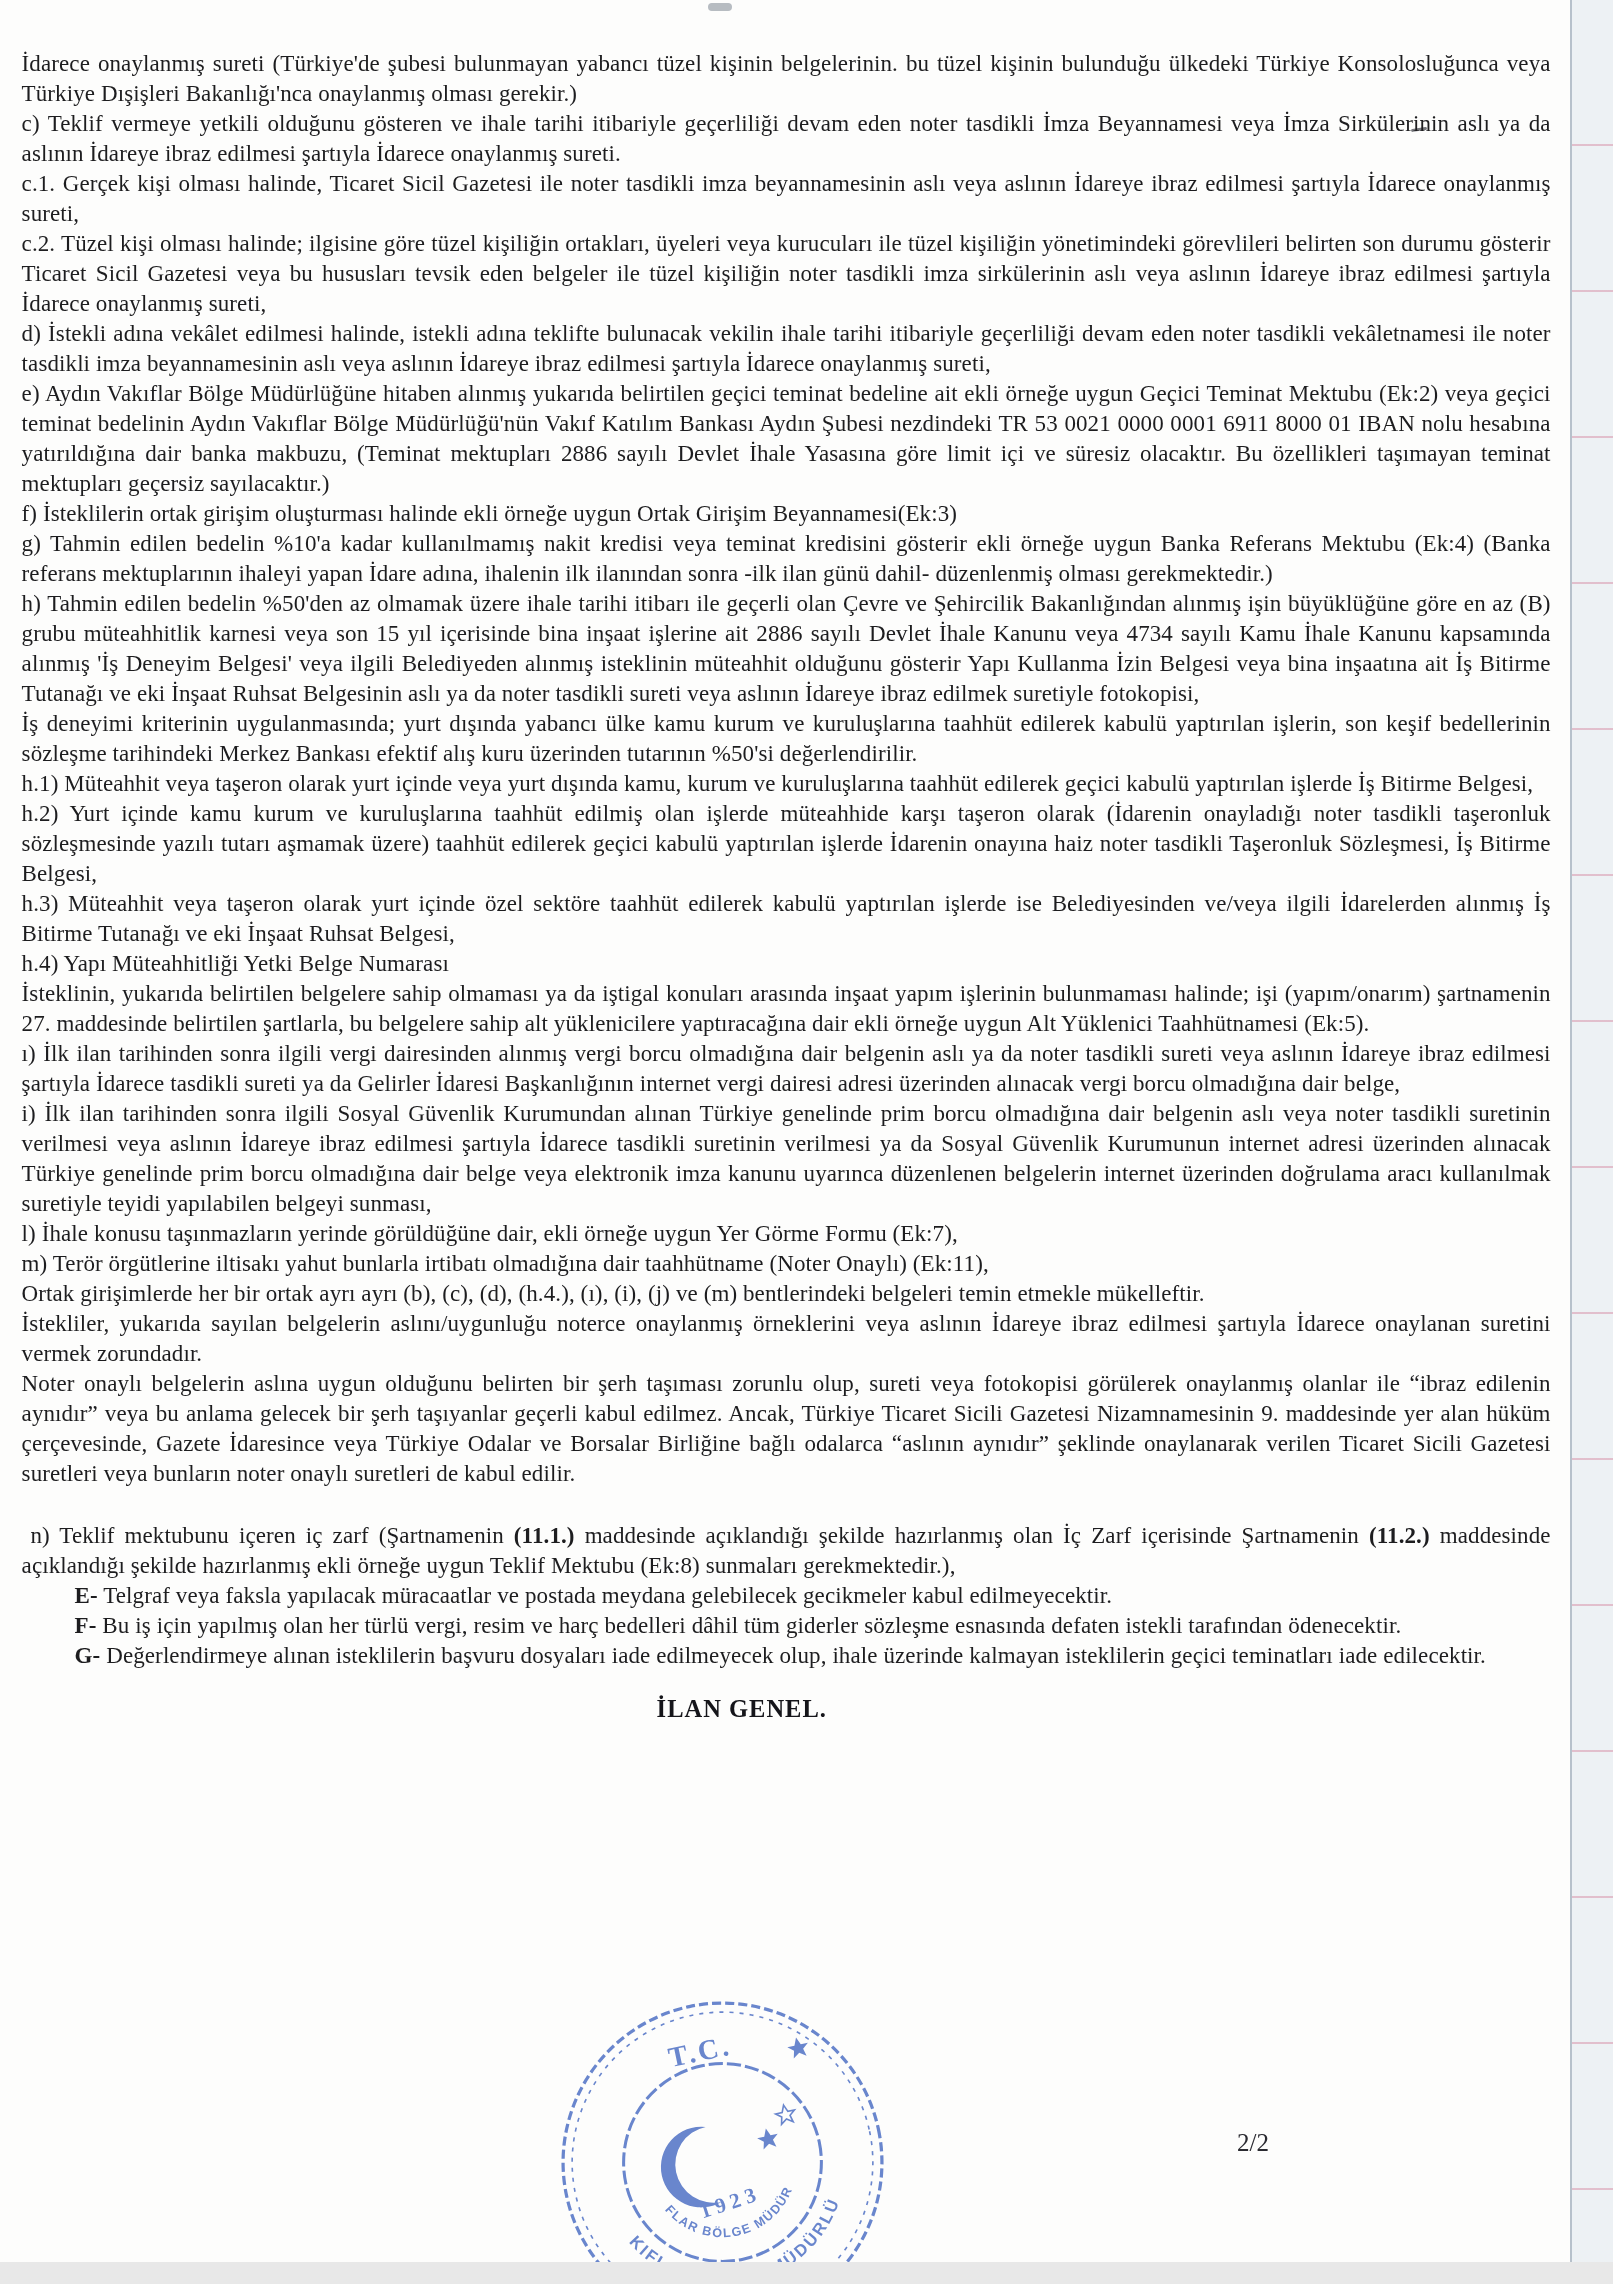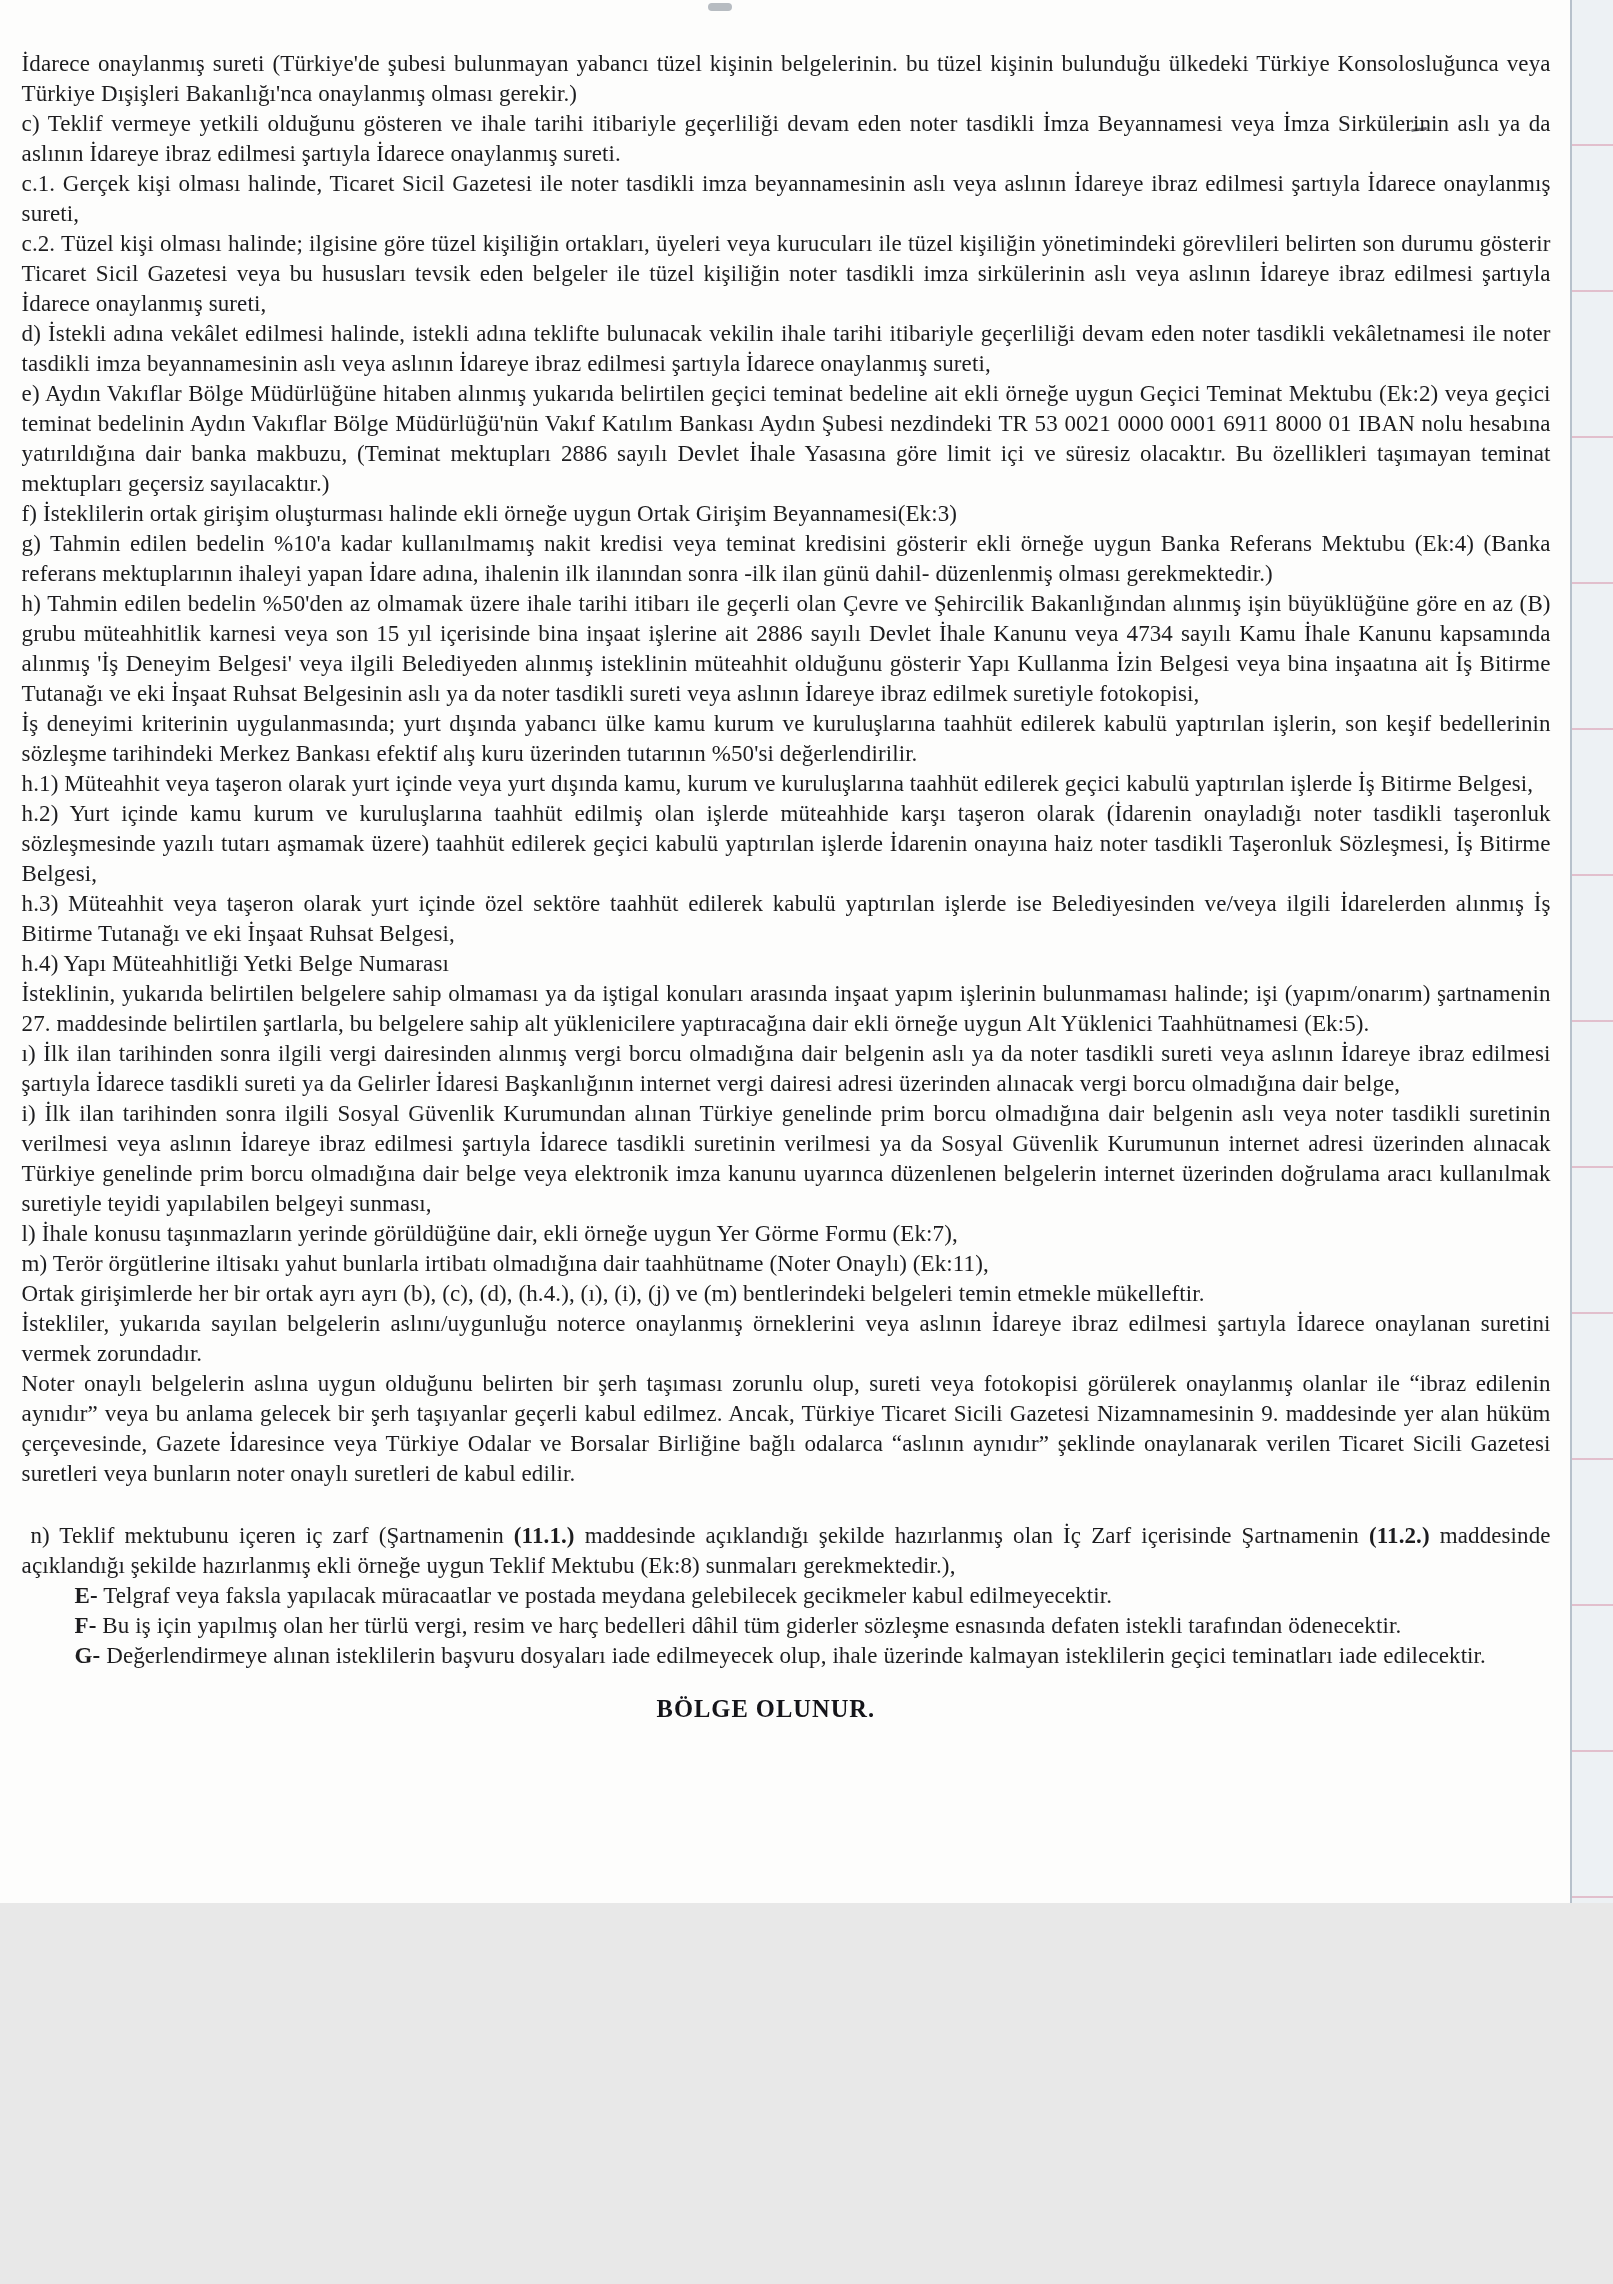--- a/index.html
+++ b/index.html
@@ -1,18 +1,18 @@
 <!DOCTYPE html>
 <html lang="tr"><head>
 <meta charset="utf-8">
 <style>
   html,body{margin:0;padding:0;background:#e8e8e8;}
   .page{
     position:relative;
-    width:1613px;height:1903px;
+    width:1613px;height:2262px;
     background:#fdfdfc;
     overflow:hidden;
     font-family:"Liberation Serif", serif;
     color:#1d1d1f;
   }
   .text-block{
     position:absolute;left:21.6px;top:49px;width:1529px;z-index:2;
   }
   p.para{
     margin:0;
@@ -90,21 +90,21 @@
       <p class="para"><span>i) İlk ilan tarihinden sonra ilgili Sosyal Güvenlik Kurumundan alınan Türkiye genelinde prim borcu olmadığına dair belgenin aslı veya noter tasdikli suretinin verilmesi veya aslının İdareye ibraz edilmesi şartıyla İdarece tasdikli suretinin verilmesi ya da Sosyal Güvenlik Kurumunun internet adresi üzerinden alınacak Türkiye genelinde prim borcu olmadığına dair belge veya elektronik imza kanunu uyarınca düzenlenen belgelerin internet üzerinden doğrulama aracı kullanılmak suretiyle teyidi yapılabilen belgeyi sunması,</span></p>
       <p class="para"><span>l) İhale konusu taşınmazların yerinde görüldüğüne dair, ekli örneğe uygun Yer Görme Formu (Ek:7),</span></p>
       <p class="para"><span>m) Terör örgütlerine iltisakı yahut bunlarla irtibatı olmadığına dair taahhütname (Noter Onaylı) (Ek:11),</span></p>
       <p class="para"><span>Ortak girişimlerde her bir ortak ayrı ayrı (b), (c), (d), (h.4.), (ı), (i), (j) ve (m) bentlerindeki belgeleri temin etmekle mükelleftir.</span></p>
       <p class="para"><span>İstekliler, yukarıda sayılan belgelerin aslını/uygunluğu noterce onaylanmış örneklerini veya aslının İdareye ibraz edilmesi şartıyla İdarece onaylanan suretini vermek zorundadır.</span></p>
       <p class="para"><span>Noter onaylı belgelerin aslına uygun olduğunu belirten bir şerh taşıması zorunlu olup, sureti veya fotokopisi görülerek onaylanmış olanlar ile “ibraz edilenin aynıdır” veya bu anlama gelecek bir şerh taşıyanlar geçerli kabul edilmez. Ancak, Türkiye Ticaret Sicili Gazetesi Nizamnamesinin 9. maddesinde yer alan hüküm çerçevesinde, Gazete İdaresince veya Türkiye Odalar ve Borsalar Birliğine bağlı odalarca “aslının aynıdır” şeklinde onaylanarak verilen Ticaret Sicili Gazetesi suretleri veya bunların noter onaylı suretleri de kabul edilir.</span></p>
       <p class="para small-indent"><span>n) Teklif mektubunu içeren iç zarf (Şartnamenin </span><span class="b">(11.1.)</span><span> maddesinde açıklandığı şekilde hazırlanmış olan İç Zarf içerisinde Şartnamenin </span><span class="b">(11.2.)</span><span> maddesinde açıklandığı şekilde hazırlanmış ekli örneğe uygun Teklif Mektubu (Ek:8) sunmaları gerekmektedir.),</span></p>
       <p class="para indent"><span class="b">E-</span><span> Telgraf veya faksla yapılacak müracaatlar ve postada meydana gelebilecek  gecikmeler kabul edilmeyecektir.</span></p>
       <p class="para indent"><span class="b">F-</span><span> Bu iş için yapılmış olan her türlü vergi, resim ve harç bedelleri dâhil tüm giderler sözleşme esnasında defaten istekli tarafından ödenecektir.</span></p>
       <p class="para indent"><span class="b">G-</span><span> Değerlendirmeye alınan isteklilerin başvuru dosyaları iade edilmeyecek olup, ihale üzerinde kalmayan isteklilerin geçici teminatları iade edilecektir.</span></p>
-      <p class="ilan">BÖLGE OLUNUR.</p>
+      <p class="ilan">İLAN GENEL.</p>
     </div>
 
   <svg class="stamp" viewBox="0 0 330 330" aria-hidden="true">
     <g transform="rotate(-12 165 165)" stroke="#2f57bd" fill="none" opacity="0.82">
       <circle cx="165" cy="165" r="158" stroke-width="3.2" stroke-dasharray="9 4"></circle>
       <circle cx="165" cy="165" r="149" stroke-width="1.6" stroke-dasharray="4 6"></circle>
       <circle cx="165" cy="165" r="98" stroke-width="3" stroke-dasharray="14 4"></circle>
 
       <defs>
         <path id="arcOuter" d="M 59.3 226 A 122 122 0 0 0 270.7 226"></path>

